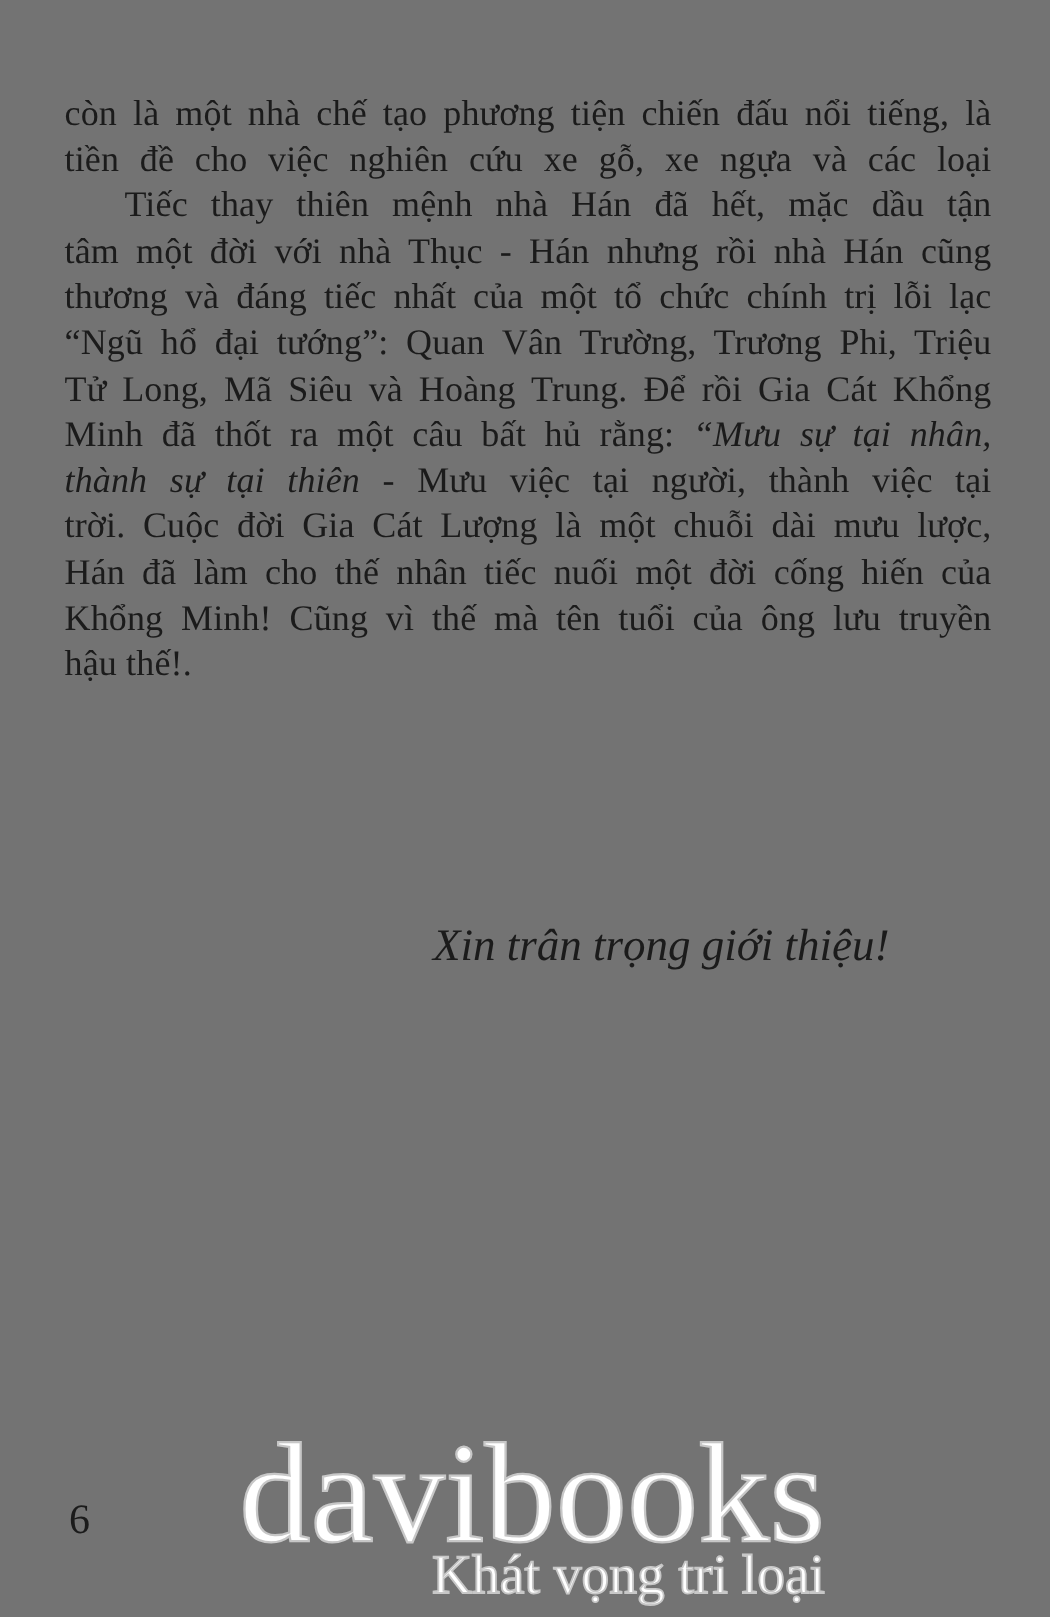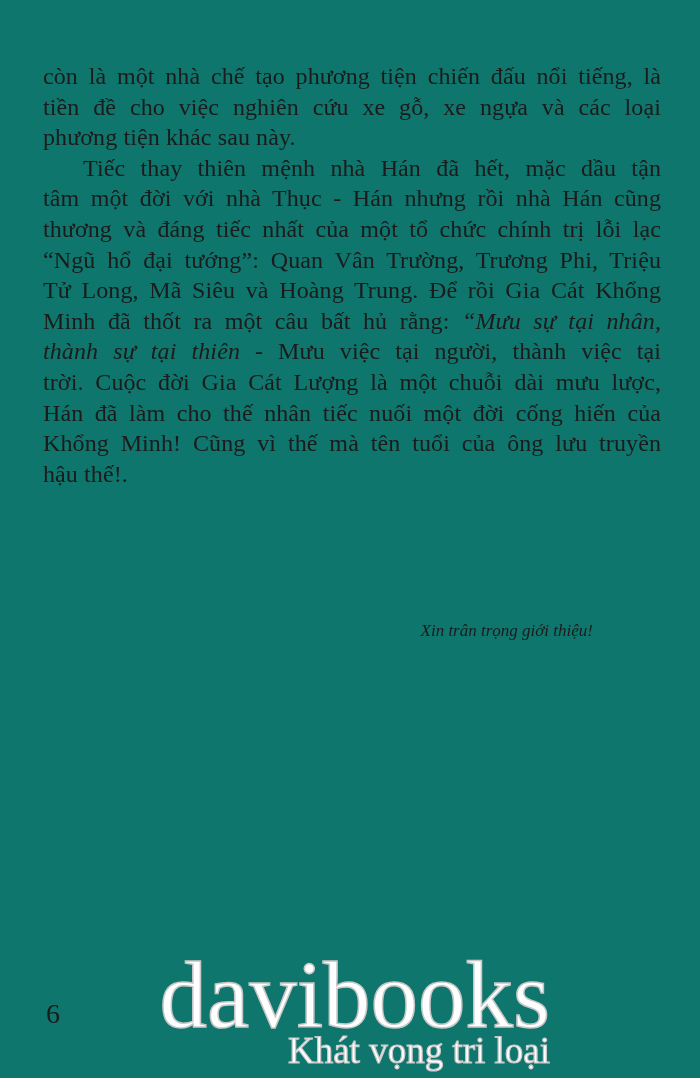--- a/index.html
+++ b/index.html
@@ -11,21 +11,21 @@
     height: 1078px;
     background: #ffffff;
     position: relative;
     overflow: hidden;
     font-family: "Liberation Serif", "DejaVu Serif", serif;
     color: #1b1b1b;
   }
   .page {
     position: absolute;
     inset: 0;
-    background: #0f766e;
+    background: #737373;
     font-family: Liberation Serif, serif;
   }
   .text-block {
     position: absolute;
     left: 43px;
     top: 61px;
     width: 618px;
     font-size: 24px;
     line-height: 30.6px;
     letter-spacing: 0.1px;
@@ -45,21 +45,21 @@
   }
   .signoff {
     position: absolute;
     left: 43px;
     top: 615px;
     width: 618px;
     box-sizing: border-box;
     padding-right: 68px;
     text-align: right;
     font-style: italic;
-    font-size: 17px;
+    font-size: 30px;
     line-height: 31px;
   }
   .page-number {
     position: absolute;
     left: 46px;
     top: 998px;
     font-size: 28px;
     line-height: 32px;
   }
   .watermark-brand {
@@ -89,21 +89,20 @@
 </head>
 <body>
 
 <div class="page">
 
   <div class="text-block">
 
     <div>
       <div class="line">còn là một nhà chế tạo phương tiện chiến đấu nổi tiếng, là</div>
       <div class="line">tiền đề cho việc nghiên cứu xe gỗ, xe ngựa và các loại</div>
-      <div class="line para-end">phương tiện khác sau này.</div>
     </div>
 
     <div>
       <div class="line indent">Tiếc thay thiên mệnh nhà Hán đã hết, mặc dầu tận</div>
       <div class="line">tâm một đời với nhà Thục - Hán nhưng rồi nhà Hán cũng</div>
       <div class="line">thương và đáng tiếc nhất của một tổ chức chính trị lỗi lạc</div>
       <div class="line">“Ngũ hổ đại tướng”: Quan Vân Trường, Trương Phi, Triệu</div>
       <div class="line">Tử Long, Mã Siêu và Hoàng Trung. Để rồi Gia Cát Khổng</div>
 
       <div class="line"><span>Minh đã thốt ra một câu bất hủ rằng: </span><span class="italic">“Mưu sự tại nhân,</span></div>

